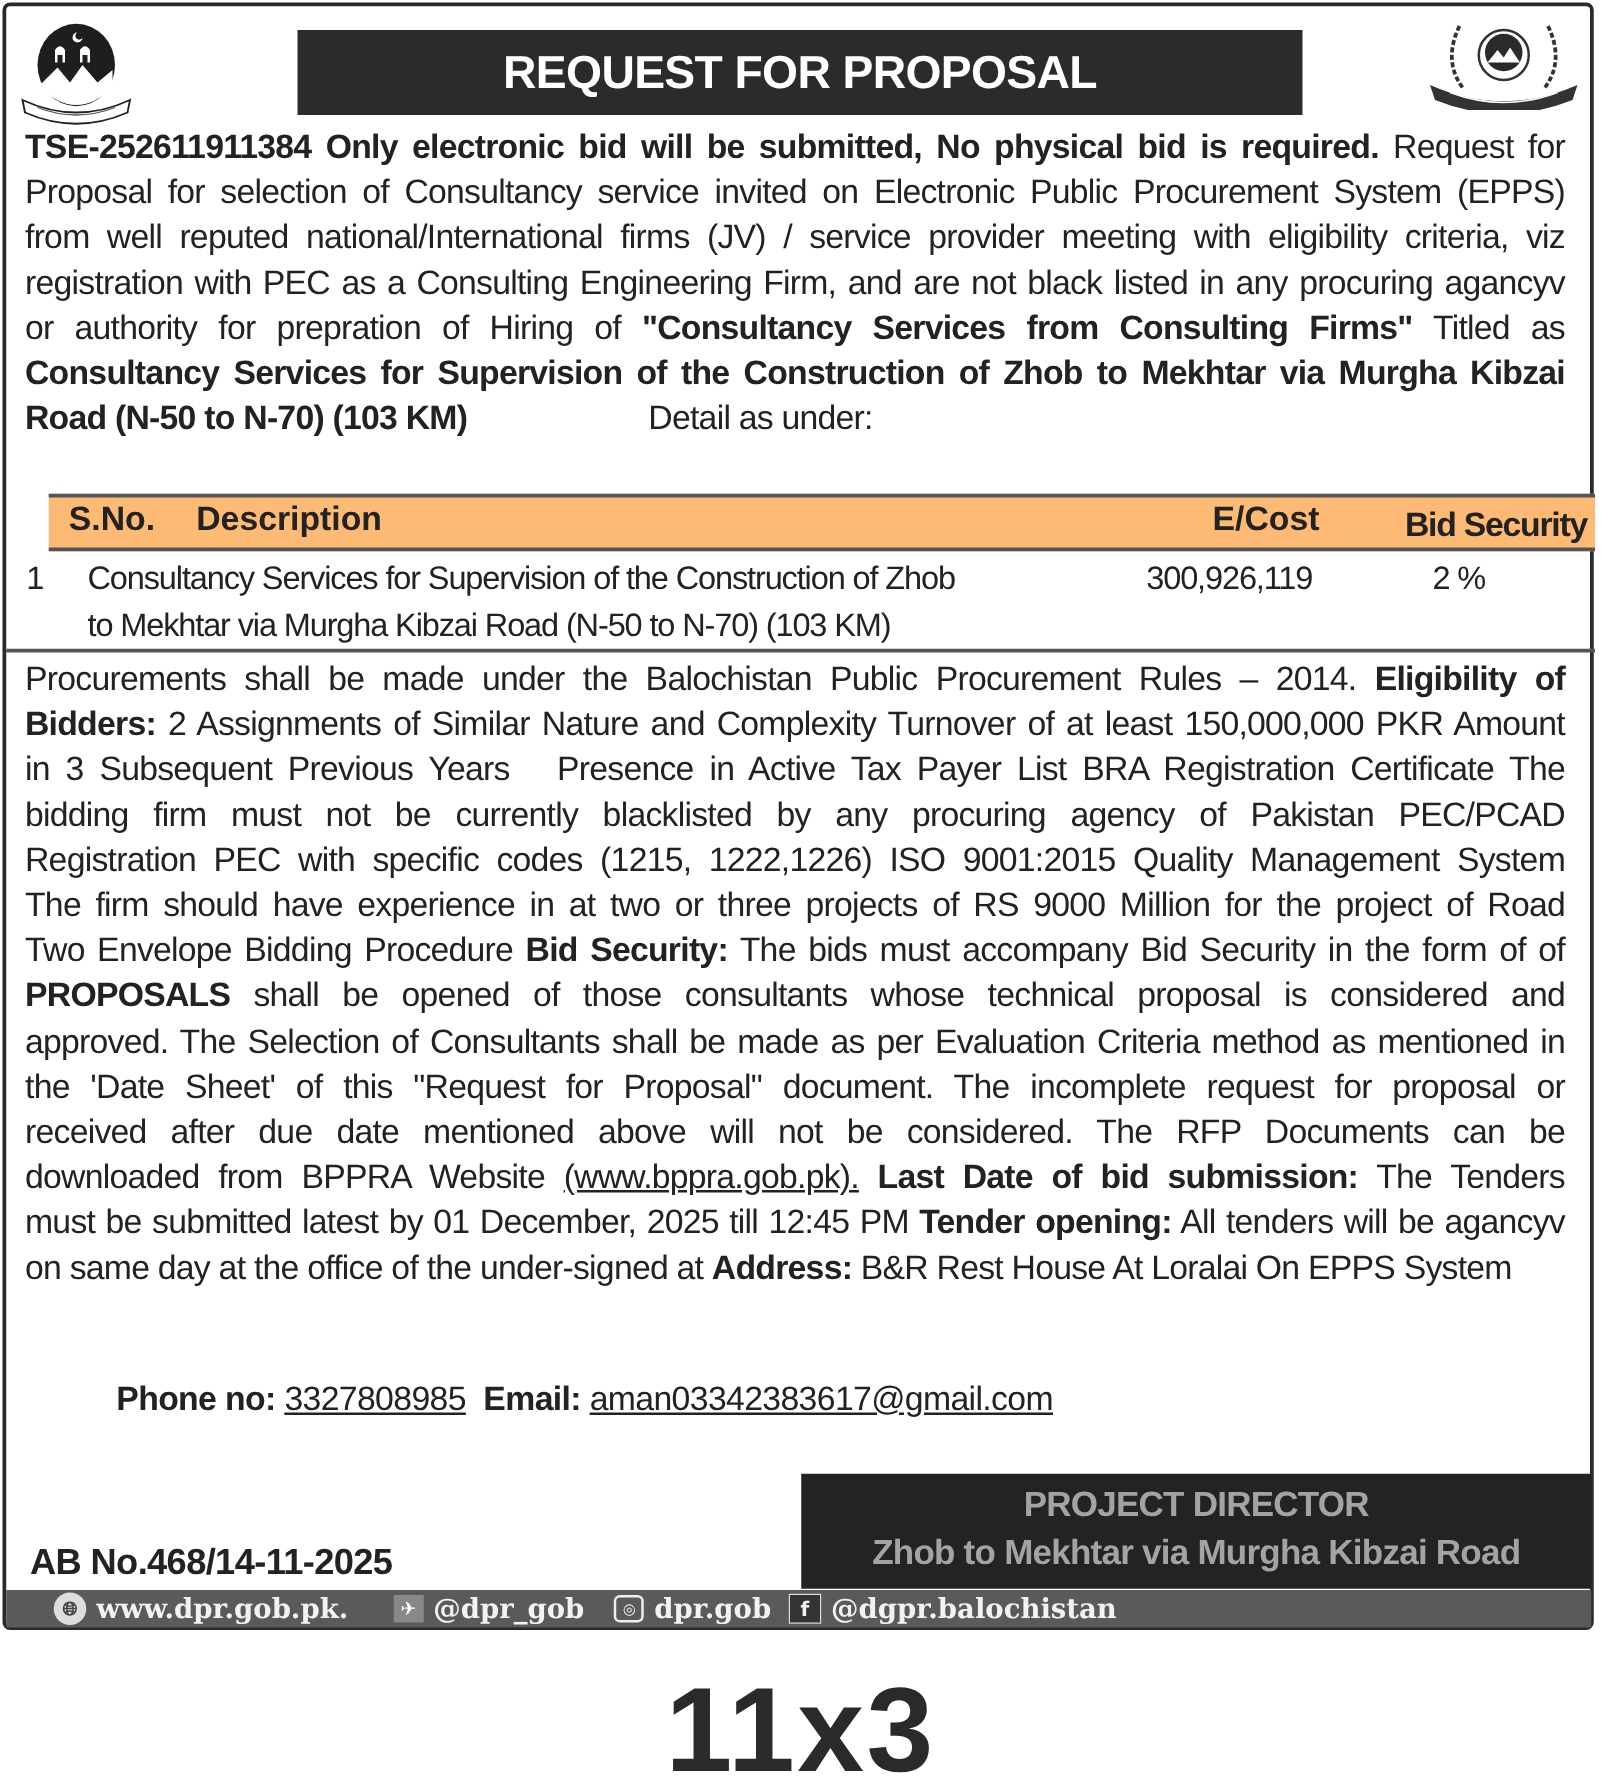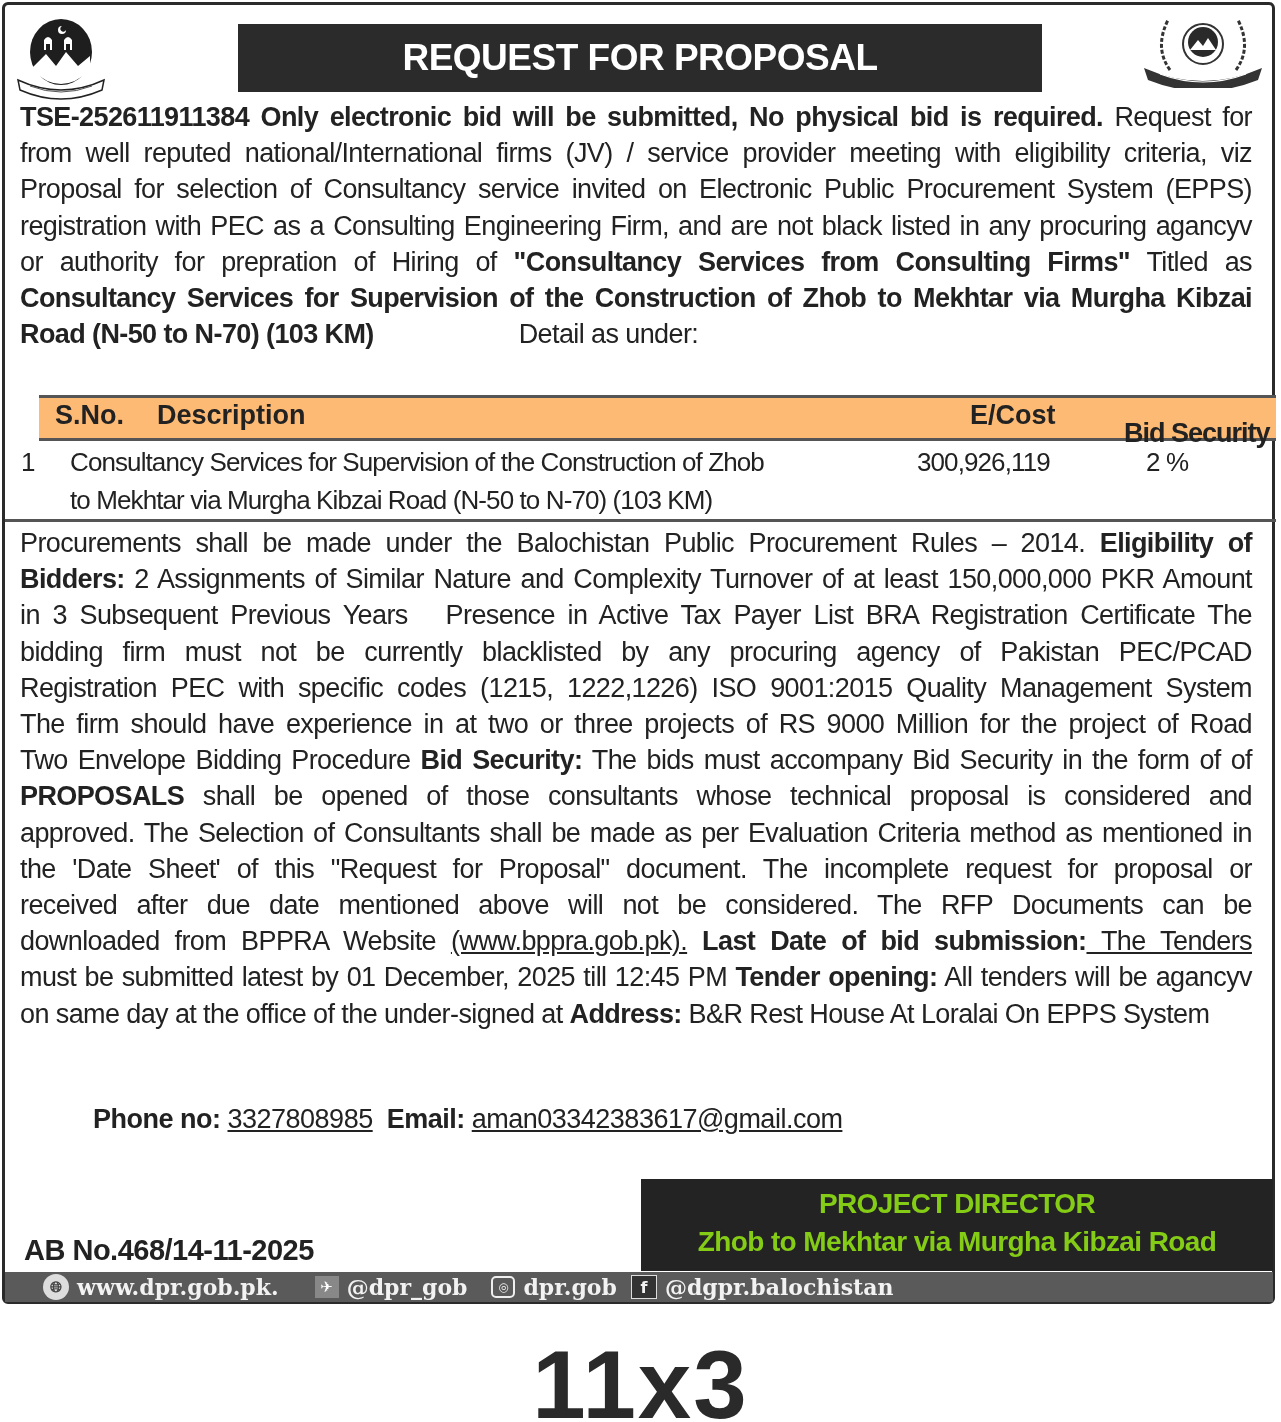--- a/index.html
+++ b/index.html
@@ -19,21 +19,21 @@
   b { font-weight: bold; }
   .table { position: absolute; left: 5px; top: 395px; width: 1271px; }
   .thead { height: 40px; background: #fdba74; border-top: 3px solid #555; border-bottom: 3px solid #555;
            position: relative; font-weight: bold; font-size: 27px; margin-left: 34px; }
   .thead span, .trow span { position: absolute; white-space: nowrap; }
   .trow { position: relative; height: 78px; border-bottom: 3px solid #555; font-size: 26px; letter-spacing: -0.9px; }
   .para2 { position: absolute; left: 20px; top: 525px; width: 1232px; }
   .u { text-decoration: underline; }
   .contact { position: absolute; left: 93px; top: 1104px; font-size: 27px; letter-spacing: -0.5px; white-space: nowrap; }
   .ab { position: absolute; left: 24px; top: 1234px; font-weight: bold; font-size: 29px; letter-spacing: -0.5px; }
-  .director { position: absolute; left: 641px; top: 1179px; width: 632px; height: 92px; background: #232323; color: #84cc16;
+  .director { position: absolute; left: 641px; top: 1179px; width: 632px; height: 92px; background: #232323; color: #a3a3a3;
               font-weight: bold; font-size: 28px; text-align: center; line-height: 38px; padding-top: 6px; box-sizing: border-box;
               letter-spacing: -0.6px; }
   .footer { position: absolute; left: 5px; top: 1272px; width: 1268px; height: 30px; background: #5a5a5a; color: #f2f2f2;
             font-family: "DejaVu Serif", serif; font-weight: bold; font-size: 22px; display: flex; align-items: center; }
   .footer .item { display: flex; align-items: center; margin-right: 14px; white-space: nowrap; }
   .ficon { width: 24px; height: 22px; margin-right: 8px; display: inline-flex; align-items: center; justify-content: center;
            font-family: "DejaVu Sans", sans-serif; font-size: 15px; }
   .size { position: absolute; left: 0; top: 1330px; width: 1281px; text-align: center; font-weight: bold;
           font-size: 96px; color: #2a2a2a; letter-spacing: 2px; }
 </style>
@@ -58,34 +58,34 @@
   <path d="M96 58 Q112 36 98 8" fill="none" stroke="#333" stroke-width="3" stroke-dasharray="4 2"></path>
   <circle cx="63" cy="32" r="20" fill="#fff" stroke="#333" stroke-width="2"></circle>
   <circle cx="63" cy="30" r="15" fill="#2a2a2a"></circle>
   <path d="M50 38 L58 28 L63 34 L68 26 L76 38Z" fill="#fff"></path>
   <path d="M4 56 Q63 82 122 56 L118 68 Q63 90 8 68Z" fill="#333"></path>
   <path d="M20 62 Q63 78 106 62" fill="none" stroke="#fff" stroke-width="1.2"></path>
 </svg>
 
 <div class="para1 text" id="intro">
     <span class="line"><b style="white-space: pre;">TSE-252611911384 Only electronic bid will be submitted, No physical bid is required.</b><span style="white-space: pre;"> Request for</span></span>
+    <span class="line"><span style="white-space: pre;">Proposal for selection of Consultancy service invited on Electronic Public Procurement System (EPPS)</span></span>
     <span class="line"><span style="white-space: pre;">from well reputed national/International firms (JV) / service provider meeting with eligibility criteria, viz</span></span>
-    <span class="line"><span style="white-space: pre;">Proposal for selection of Consultancy service invited on Electronic Public Procurement System (EPPS)</span></span>
     <span class="line"><span style="white-space: pre;">registration with PEC as a Consulting Engineering Firm, and are not black listed in any procuring agancyv</span></span>
     <span class="line"><span style="white-space: pre;">or authority for prepration of Hiring of </span><b style="white-space: pre;">"Consultancy Services from Consulting Firms"</b><span style="white-space: pre;"> Titled as</span></span>
     <span class="line"><b style="white-space: pre;">Consultancy Services for Supervision of the Construction of Zhob to Mekhtar via Murgha Kibzai</b></span>
     <span class="line last"><b style="white-space: pre;">Road (N-50 to N-70) (103 KM)</b><span style="white-space: pre;">                     Detail as under:</span></span>
   </div>
 
 <div class="table">
   <div class="thead">
     <span style="left:16px;top:2px">S.No.</span>
     <span style="left:118px;top:2px">Description</span>
     <span style="left:931px;top:2px">E/Cost</span>
-    <span style="left:1085px;top:20px;letter-spacing:-1px">Bid Security</span>
+    <span style="left:1085px;top:7px;letter-spacing:-1px">Bid Security</span>
   </div>
   <div class="trow">
     <span style="left:16px;top:6px">1</span>
     <span style="left:65px;top:6px">Consultancy Services for Supervision of the Construction of Zhob</span>
     <span style="left:65px;top:44px">to Mekhtar via Murgha Kibzai Road (N-50 to N-70) (103 KM)</span>
     <span style="left:912px;top:6px">300,926,119</span>
     <span style="left:1141px;top:6px">2 %</span>
   </div>
 </div>
 
@@ -94,21 +94,21 @@
     <span class="line"><b style="white-space: pre;">Bidders:</b><span style="white-space: pre;"> 2 Assignments of Similar Nature and Complexity Turnover of at least 150,000,000 PKR Amount</span></span>
     <span class="line"><span style="white-space: pre;">in 3 Subsequent Previous Years   Presence in Active Tax Payer List BRA Registration Certificate The</span></span>
     <span class="line"><span style="white-space: pre;">bidding firm must not be currently blacklisted by any procuring agency of Pakistan PEC/PCAD</span></span>
     <span class="line"><span style="white-space: pre;">Registration PEC with specific codes (1215, 1222,1226) ISO 9001:2015 Quality Management System</span></span>
     <span class="line"><span style="white-space: pre;">The firm should have experience in at two or three projects of RS 9000 Million for the project of Road</span></span>
     <span class="line"><span style="white-space: pre;">Two Envelope Bidding Procedure </span><b style="white-space: pre;">Bid Security:</b><span style="white-space: pre;"> The bids must accompany Bid Security in the form of of</span></span>
     <span class="line"><b style="white-space: pre;">PROPOSALS</b><span style="white-space: pre;"> shall be opened of those consultants whose technical proposal is considered and</span></span>
     <span class="line"><span style="white-space: pre;">approved. The Selection of Consultants shall be made as per Evaluation Criteria method as mentioned in</span></span>
     <span class="line"><span style="white-space: pre;">the 'Date Sheet' of this "Request for Proposal" document. The incomplete request for proposal or</span></span>
     <span class="line"><span style="white-space: pre;">received after due date mentioned above will not be considered. The RFP Documents can be</span></span>
-    <span class="line"><span style="white-space: pre;">downloaded from BPPRA Website </span><span class="u" style="white-space: pre;">(www.bppra.gob.pk).</span><span style="white-space: pre;"> </span><b style="white-space: pre;">Last Date of bid submission:</b><span style="white-space: pre; text-decoration: underline;"> The Tenders</span></span>
+    <span class="line"><span style="white-space: pre;">downloaded from BPPRA Website </span><span class="u" style="white-space: pre;">(www.bppra.gob.pk).</span><span style="white-space: pre;"> </span><b style="white-space: pre;">Last Date of bid submission:</b><span style="white-space: pre;"> The Tenders</span></span>
     <span class="line"><span style="white-space: pre;">must be submitted latest by 01 December, 2025 till 12:45 PM </span><b style="white-space: pre;">Tender opening:</b><span style="white-space: pre;"> All tenders will be agancyv</span></span>
     <span class="line last"><span style="white-space: pre;">on same day at the office of the under-signed at </span><b style="white-space: pre;">Address:</b><span style="white-space: pre;"> B&amp;R Rest House At Loralai On EPPS System</span></span>
   </div>
 
 <div class="contact">
   <b>Phone no:</b>
   <span class="u">3327808985</span>
   &nbsp;<b>Email:</b>
   <span class="u">aman03342383617@gmail.com</span>
 </div>

